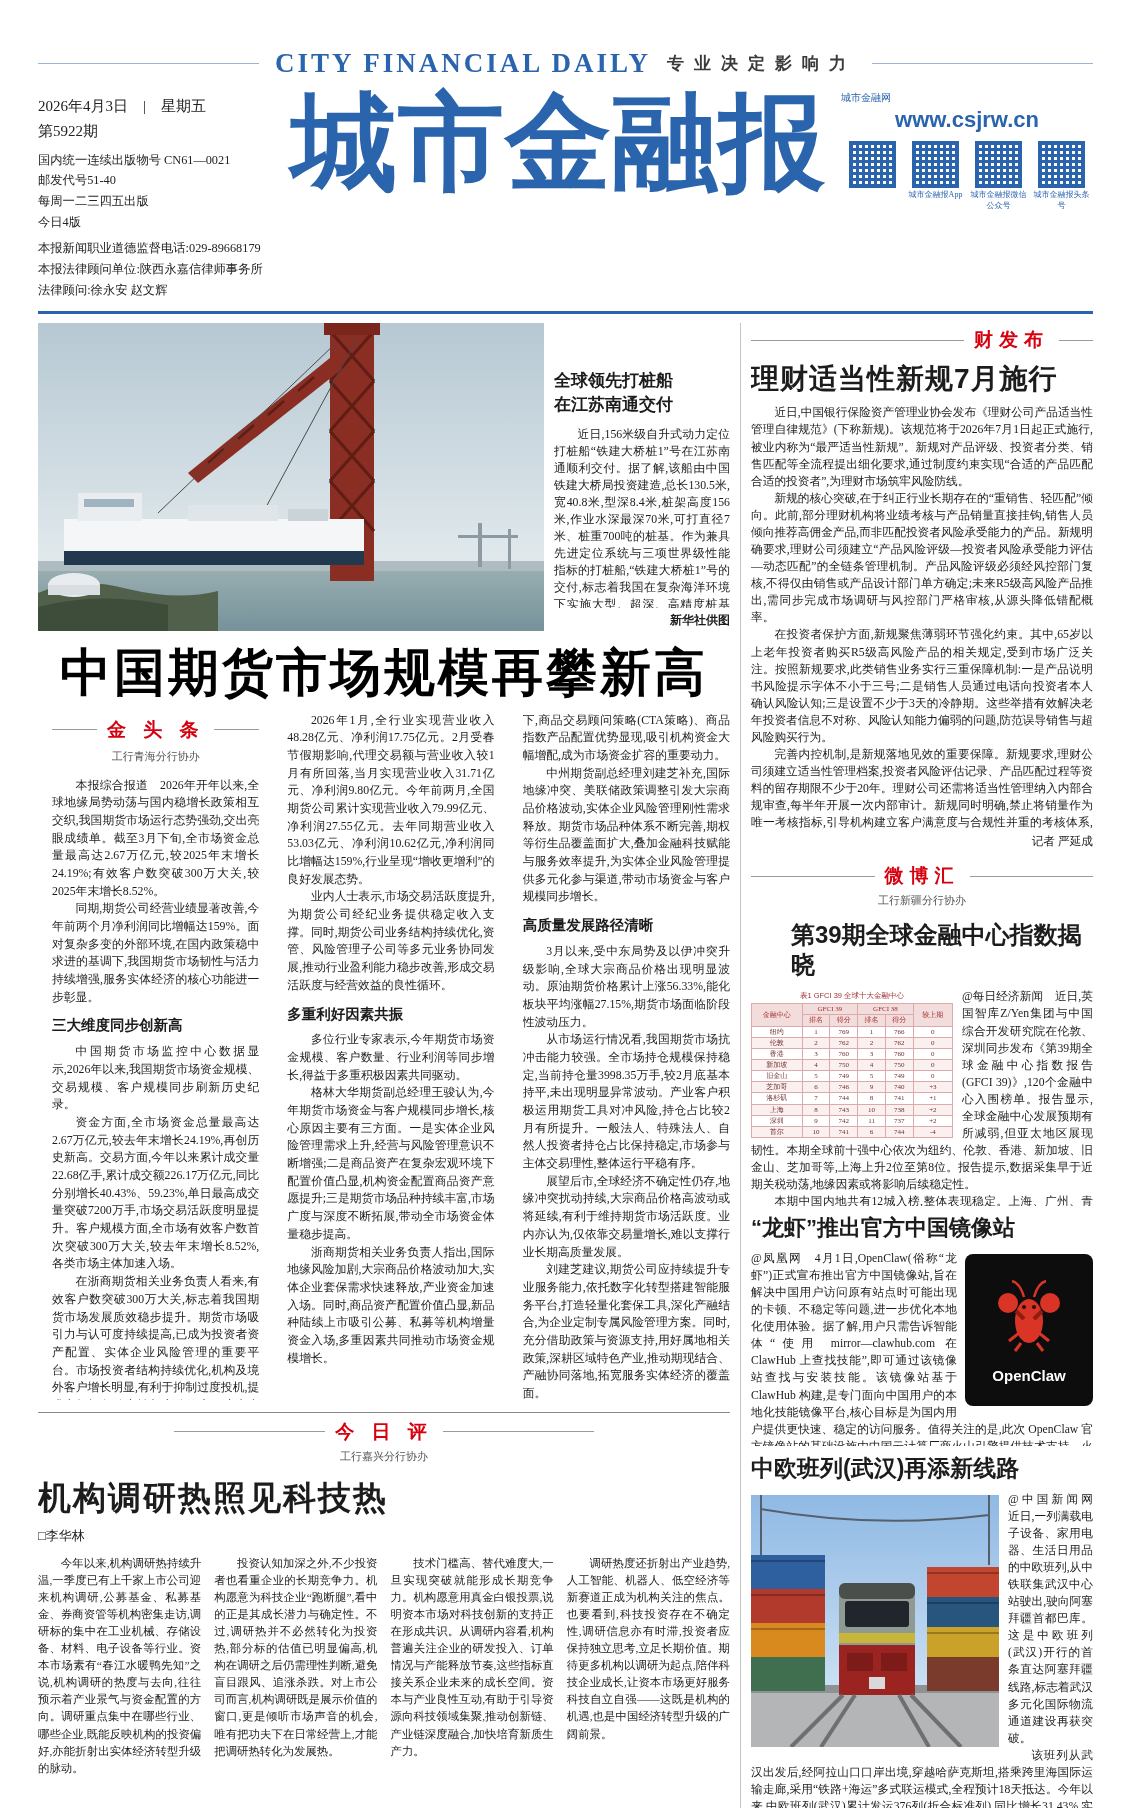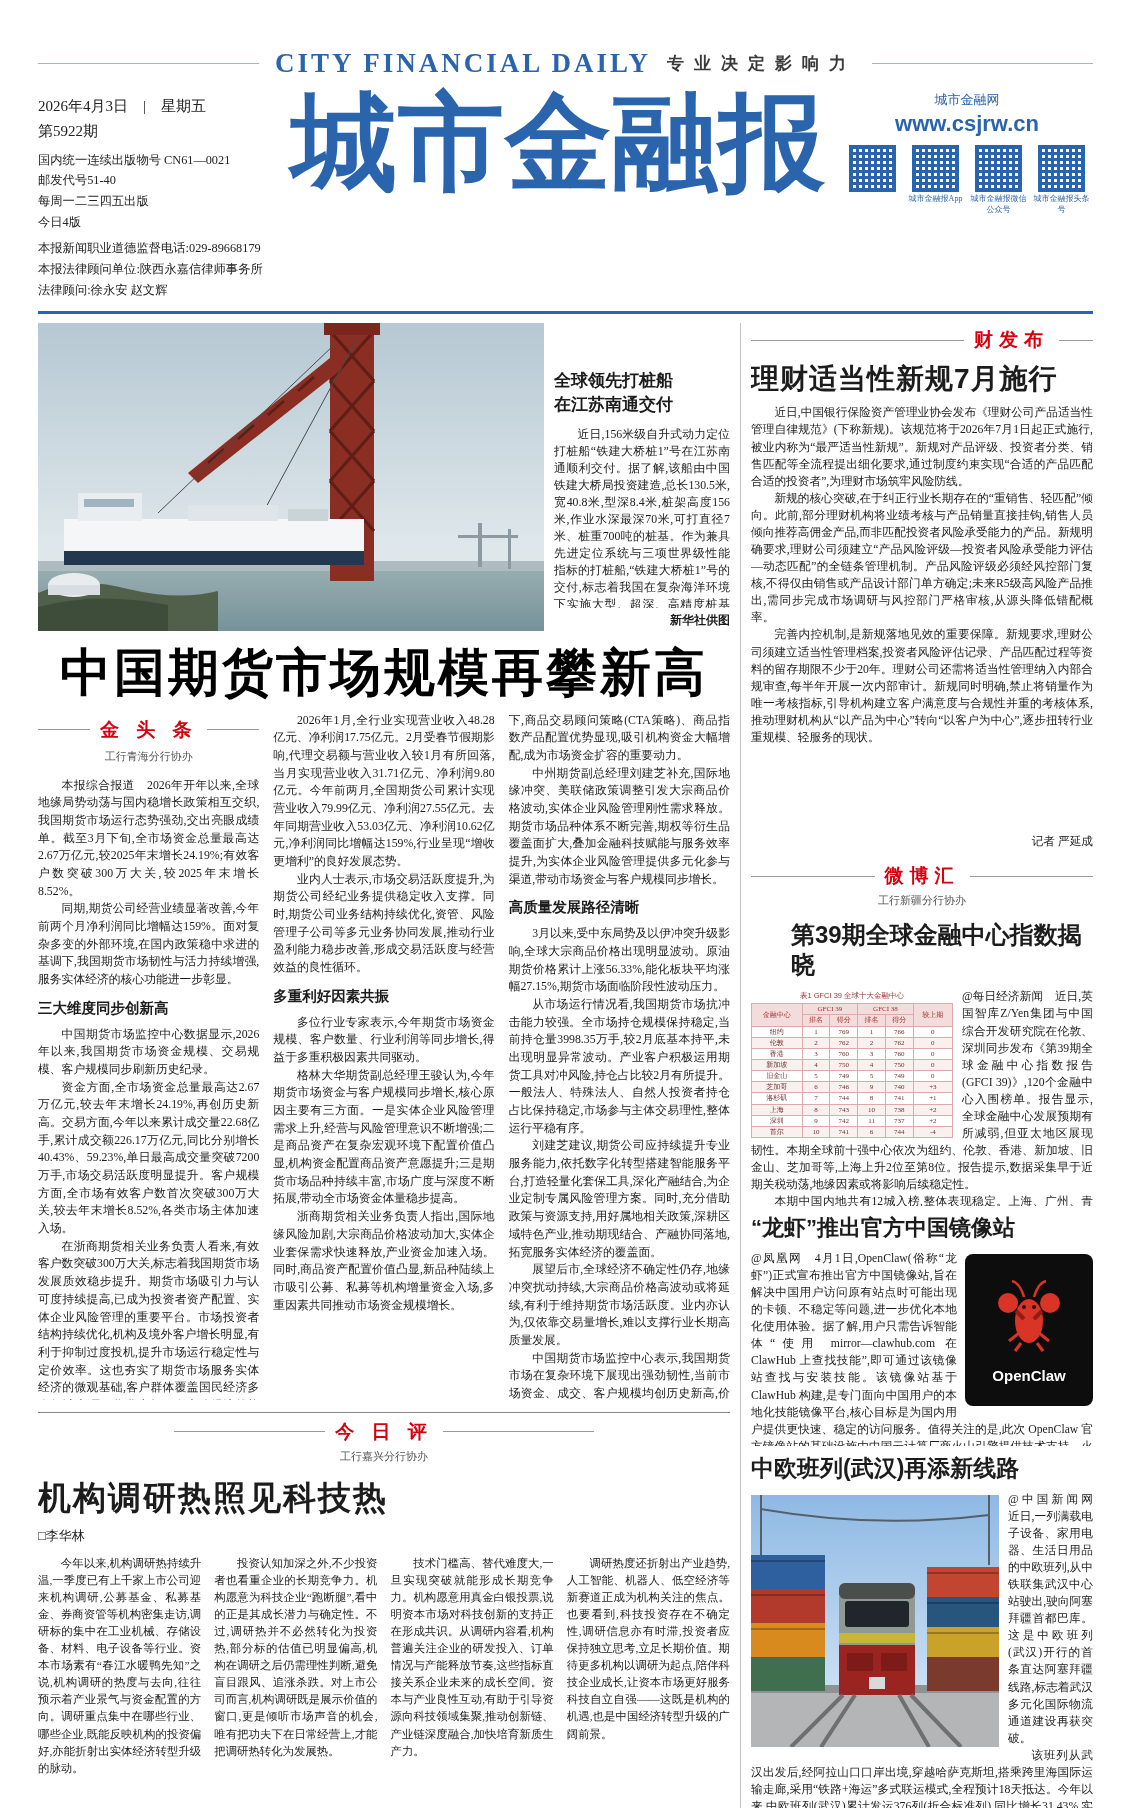--- a/index.html
+++ b/index.html
@@ -18,21 +18,21 @@
                 font-family:"Liberation Sans",sans-serif; }
   .mast-main { display:flex; margin-top:2px; }
   .pub-info { width:238px; font-size:12.3px; line-height:1.52; color:#222; padding-top:14px; flex:none; }
   .pub-info .pl { margin:0 0 2px 0; }
   .pub-info .pl.big { font-size:15px; }
   .pub-info .pl.gap { margin-top:8px; }
   .paper-name { flex:1; text-align:center; margin:0; padding-top:6px;
     font-family:"Liberation Sans","DejaVu Sans",sans-serif; font-weight:bold; color:#2a64ad;
     font-size:106px; line-height:1.05; letter-spacing:1px; white-space:nowrap; }
   .mast-right { width:252px; flex:none; padding-top:10px; }
-  .site-label { font-size:13px; color:#2a64ad; text-align:center; }
+  .site-label { font-size:10px; color:#2a64ad; }
   .site-url { font-size:22px; font-weight:bold; color:#2a64ad; text-align:center; margin:2px 0 8px;
               font-family:"Liberation Sans",sans-serif; }
   .qr-row { display:flex; gap:7px; justify-content:center; }
   .qr-item { width:56px; text-align:center; }
   .qr {
     width:47px; height:47px; margin:0 auto; border:1px solid #2a64ad; background:#fff;
     background-image:repeating-linear-gradient(90deg,#2a64ad 0 3px,rgba(255,255,255,0) 3px 6px),
                      repeating-linear-gradient(0deg,#2a64ad 0 3px,#ffffff 3px 6px);
   }
   .qr-caption { font-size:8px; color:#2a64ad; line-height:1.35; margin-top:2px; }
@@ -51,21 +51,21 @@
   .cap-title { font-family:"Liberation Sans",sans-serif; font-weight:bold; font-size:17px;
                line-height:1.4; margin:46px 0 9px; }
   .cap-body { font-size:11.8px; line-height:1.44; text-align:justify; text-indent:2em;
               height:182px; overflow:hidden; margin:0; }
   .cap-credit { position:absolute; right:0; bottom:2px; font-weight:bold; font-size:12px; background:#fff; padding-left:6px; }
 
   
   .main-headline { font-family:"Liberation Sans",sans-serif; font-weight:bold; color:#000;
     font-size:51px; letter-spacing:3px; text-align:center; margin:14px 0 10px; line-height:1.1; white-space:nowrap; }
   .article-cols { display:flex; gap:14px; height:688px; overflow:hidden; }
-  .acol { flex:1; font-size:11.8px; line-height:1.5; text-align:justify; overflow:hidden; }
+  .acol { flex:1; font-size:11.8px; line-height:1.5; text-align:justify; overflow:hidden;margin-left:14px; }
   .acol p { margin:0; text-indent:2em; }
   .asub { font-family:"Liberation Sans",sans-serif; font-weight:bold; font-size:14.5px;
           margin:9px 0 6px; text-indent:0; text-align:left; }
   .badge-row { display:flex; align-items:center; gap:10px; margin-top:4px; }
   .badge-row .rule { flex:1; height:1px; background:#9a9a9a; }
   .badge-text { color:#d6000f; font-weight:bold; font-size:19px; letter-spacing:6px;
                 font-family:"Liberation Sans",sans-serif; white-space:nowrap; }
   .badge-sub { text-align:center; color:#555; font-size:11px; margin:4px 0 12px; }
 
   
@@ -236,22 +236,22 @@
           <p>格林大华期货副总经理王骏认为,今年期货市场资金与客户规模同步增长,核心原因主要有三方面。一是实体企业风险管理需求上升,经营与风险管理意识不断增强;二是商品资产在复杂宏观环境下配置价值凸显,机构资金配置商品资产意愿提升;三是期货市场品种持续丰富,市场广度与深度不断拓展,带动全市场资金体量稳步提高。</p>
           <p>浙商期货相关业务负责人指出,国际地缘风险加剧,大宗商品价格波动加大,实体企业套保需求快速释放,产业资金加速入场。同时,商品资产配置价值凸显,新品种陆续上市吸引公募、私募等机构增量资金入场,多重因素共同推动市场资金规模增长。</p>
 
         </div>
         <div class="acol">
           <p style="text-indent:0">下,商品交易顾问策略(CTA策略)、商品指数产品配置优势显现,吸引机构资金大幅增配,成为市场资金扩容的重要动力。</p>
           <p>中州期货副总经理刘建芝补充,国际地缘冲突、美联储政策调整引发大宗商品价格波动,实体企业风险管理刚性需求释放。期货市场品种体系不断完善,期权等衍生品覆盖面扩大,叠加金融科技赋能与服务效率提升,为实体企业风险管理提供多元化参与渠道,带动市场资金与客户规模同步增长。</p>
           <div class="asub">高质量发展路径清晰</div>
           <p>3月以来,受中东局势及以伊冲突升级影响,全球大宗商品价格出现明显波动。原油期货价格累计上涨56.33%,能化板块平均涨幅27.15%,期货市场面临阶段性波动压力。</p>
           <p>从市场运行情况看,我国期货市场抗冲击能力较强。全市场持仓规模保持稳定,当前持仓量3998.35万手,较2月底基本持平,未出现明显异常波动。产业客户积极运用期货工具对冲风险,持仓占比较2月有所提升。一般法人、特殊法人、自然人投资者持仓占比保持稳定,市场参与主体交易理性,整体运行平稳有序。</p>
+          <p>展望后市,全球经济不确定性仍存,地缘冲突扰动持续,大宗商品价格高波动或将延续,有利于维持期货市场活跃度。业内亦认为,仅依靠交易量增长,难以支撑行业长期高质量发展。</p>
           <p>刘建芝建议,期货公司应持续提升专业服务能力,依托数字化转型搭建智能服务平台,打造轻量化套保工具,深化产融结合,为企业定制专属风险管理方案。同时,充分借助政策与资源支持,用好属地相关政策,深耕区域特色产业,推动期现结合、产融协同落地,拓宽服务实体经济的覆盖面。</p>
-          <p>展望后市,全球经济不确定性仍存,地缘冲突扰动持续,大宗商品价格高波动或将延续,有利于维持期货市场活跃度。业内亦认为,仅依靠交易量增长,难以支撑行业长期高质量发展。</p>
           <p>中国期货市场监控中心表示,我国期货市场在复杂环境下展现出强劲韧性,当前市场资金、成交、客户规模均创历史新高,价格发现与风险管理功能进一步凸显,市场服务高质量发展的基础更加坚实。未来期货市场将持续发挥实体经济“稳定器”作用,为产业链、供应链稳定运行提供有力保障。</p>
         </div>
       </div>
 
       <section class="editorial">
         <div class="badge-row" style="max-width:420px;margin:0 auto;">
           <div class="rule"></div>
           <span class="badge-text">今 日 评</span>
           <div class="rule"></div>
         </div>
@@ -282,20 +282,21 @@
       <section class="sec-fafabu">
         <div class="badge-row">
           <div class="rule"></div>
           <span class="badge-text">财发布</span>
           <div class="rule" style="max-width:34px;"></div>
         </div>
         <h3 class="r-headline">理财适当性新规7月施行</h3>
         <div class="rbody">
           <p>近日,中国银行保险资产管理业协会发布《理财公司产品适当性管理自律规范》(下称新规)。该规范将于2026年7月1日起正式施行,被业内称为“最严适当性新规”。新规对产品评级、投资者分类、销售匹配等全流程提出细化要求,通过制度约束实现“合适的产品匹配合适的投资者”,为理财市场筑牢风险防线。</p>
           <p>新规的核心突破,在于纠正行业长期存在的“重销售、轻匹配”倾向。此前,部分理财机构将业绩考核与产品销量直接挂钩,销售人员倾向推荐高佣金产品,而非匹配投资者风险承受能力的产品。新规明确要求,理财公司须建立“产品风险评级—投资者风险承受能力评估—动态匹配”的全链条管理机制。产品风险评级必须经风控部门复核,不得仅由销售或产品设计部门单方确定;未来R5级高风险产品推出,需同步完成市场调研与风控部门严格审核,从源头降低错配概率。</p>
+          <p>在投资者保护方面,新规聚焦薄弱环节强化约束。其中,65岁以上老年投资者购买R5级高风险产品的相关规定,受到市场广泛关注。按照新规要求,此类销售业务实行三重保障机制:一是产品说明书风险提示字体不小于三号;二是销售人员通过电话向投资者本人确认风险认知;三是设置不少于3天的冷静期。这些举措有效解决老年投资者信息不对称、风险认知能力偏弱的问题,防范误导销售与超风险购买行为。</p>
           <p>完善内控机制,是新规落地见效的重要保障。新规要求,理财公司须建立适当性管理档案,投资者风险评估记录、产品匹配过程等资料的留存期限不少于20年。理财公司还需将适当性管理纳入内部合规审查,每半年开展一次内部审计。新规同时明确,禁止将销量作为唯一考核指标,引导机构建立客户满意度与合规性并重的考核体系,推动理财机构从“以产品为中心”转向“以客户为中心”,逐步扭转行业重规模、轻服务的现状。</p>
 
         </div>
         <div class="byline">记者 严延成</div>
       </section>
 
       <section class="sec-weibo">
         <div class="badge-row">
           <div class="rule"></div>
           <span class="badge-text">微博汇</span>

